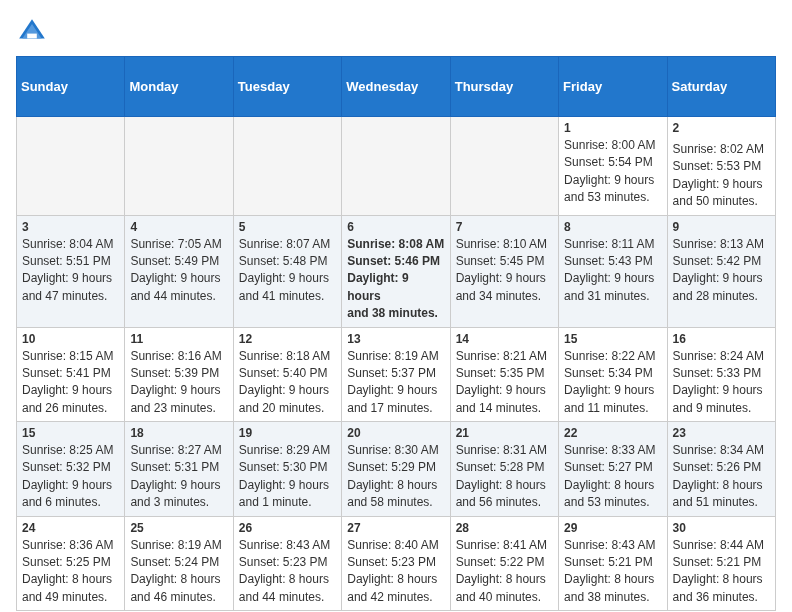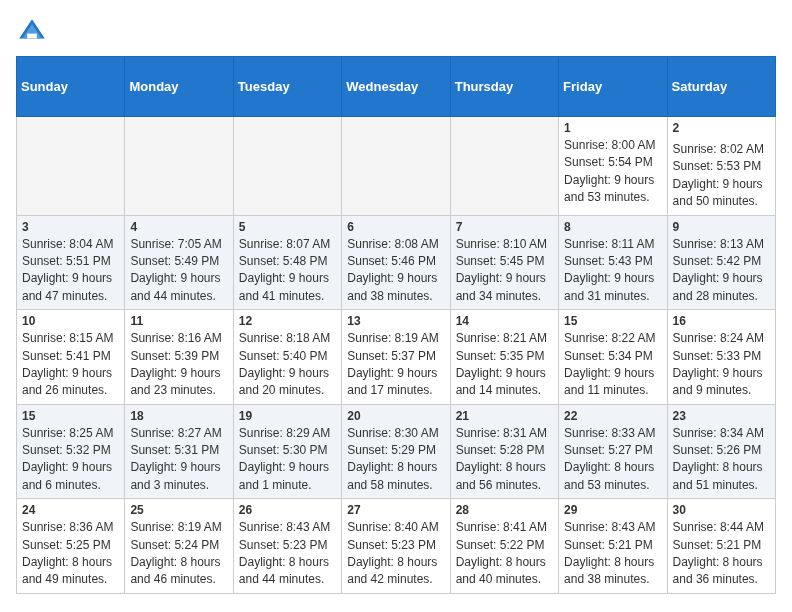--- a/index.html
+++ b/index.html
@@ -166,21 +166,21 @@
         </td>
         <td>
           <span class="day-num">5</span>
           <div class="day-info" style="white-space: pre-line;">Sunrise: 8:07 AM
 Sunset: 5:48 PM
 Daylight: 9 hours
 and 41 minutes.</div>
         </td>
         <td>
           <span class="day-num">6</span>
-          <div class="day-info" style="white-space: pre-line;">Sunrise: 8:08 AM
+          <div class="day-info" style="white-space: pre-line; font-weight: bold;">Sunrise: 8:08 AM
 Sunset: 5:46 PM
 Daylight: 9 hours
 and 38 minutes.</div>
         </td>
         <td>
           <span class="day-num">7</span>
           <div class="day-info" style="white-space: pre-line;">Sunrise: 8:10 AM
 Sunset: 5:45 PM
 Daylight: 9 hours
 and 34 minutes.</div>

